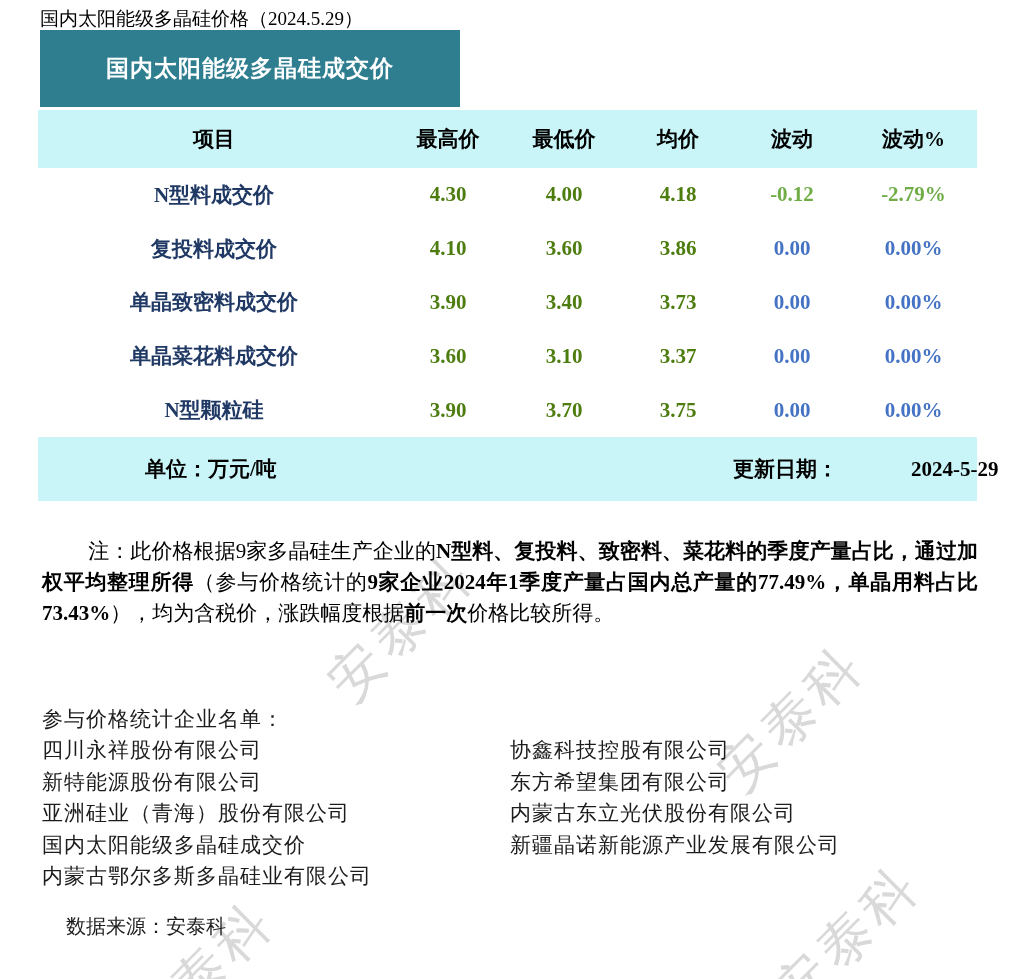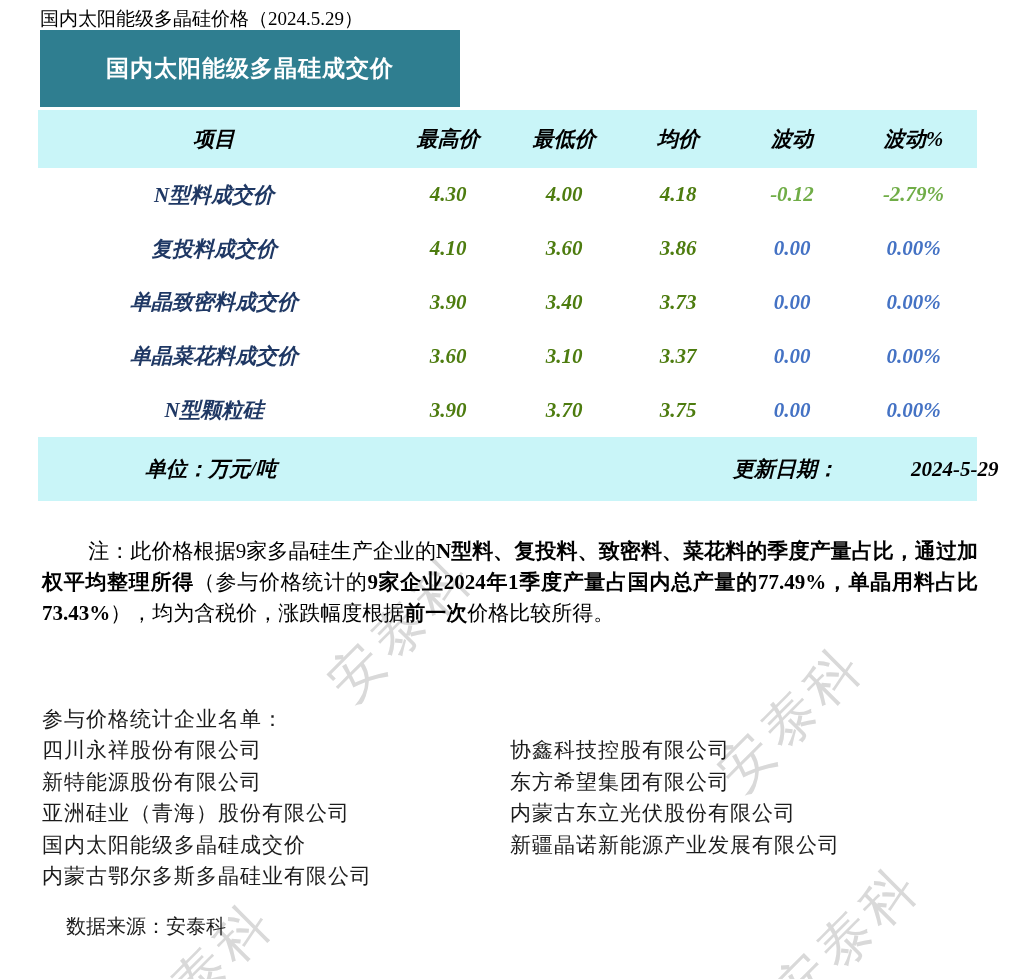--- a/index.html
+++ b/index.html
@@ -38,21 +38,21 @@
     position:absolute;z-index:1;
     left:40px;top:30px;width:420px;height:77px;
     background:var(--accent-teal,#2f7e90);
     color:#fff;font-weight:bold;font-size:23px;letter-spacing:1px;
     display:flex;align-items:center;justify-content:center;
   }
   
   .price-table{
     position:absolute;z-index:1;
     left:38px;top:110px;width:939px;
-    font-size:21px;font-weight:bold;font-style:italic;
+    font-size:21px;font-weight:bold;
   }
   .t-grid{
     display:grid;
     grid-template-columns:352px 116px 116px 112px 116px 127px;
     align-items:center;text-align:center;
   }
   .t-header{
     background:var(--band-cyan,#c9f5f8);
     height:58px;
   }

